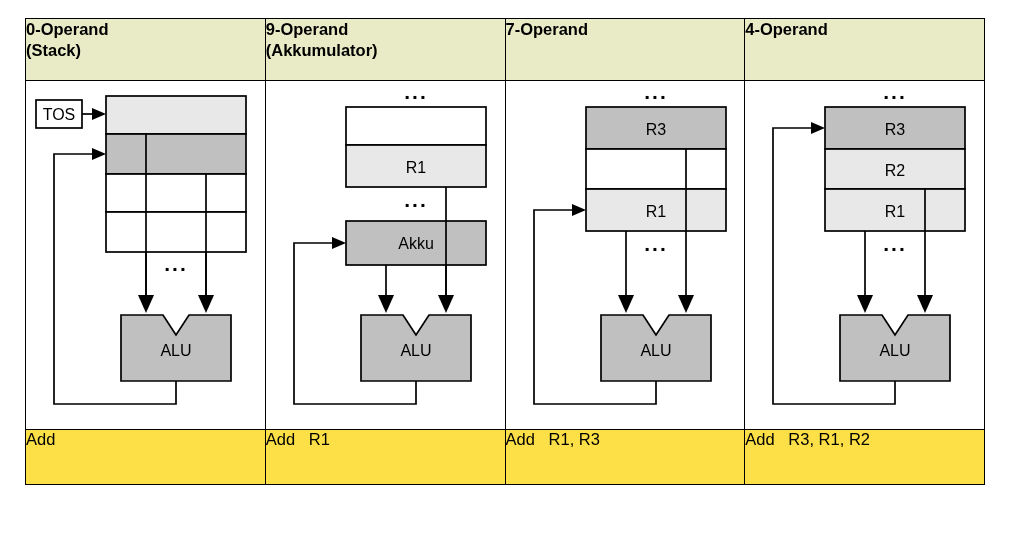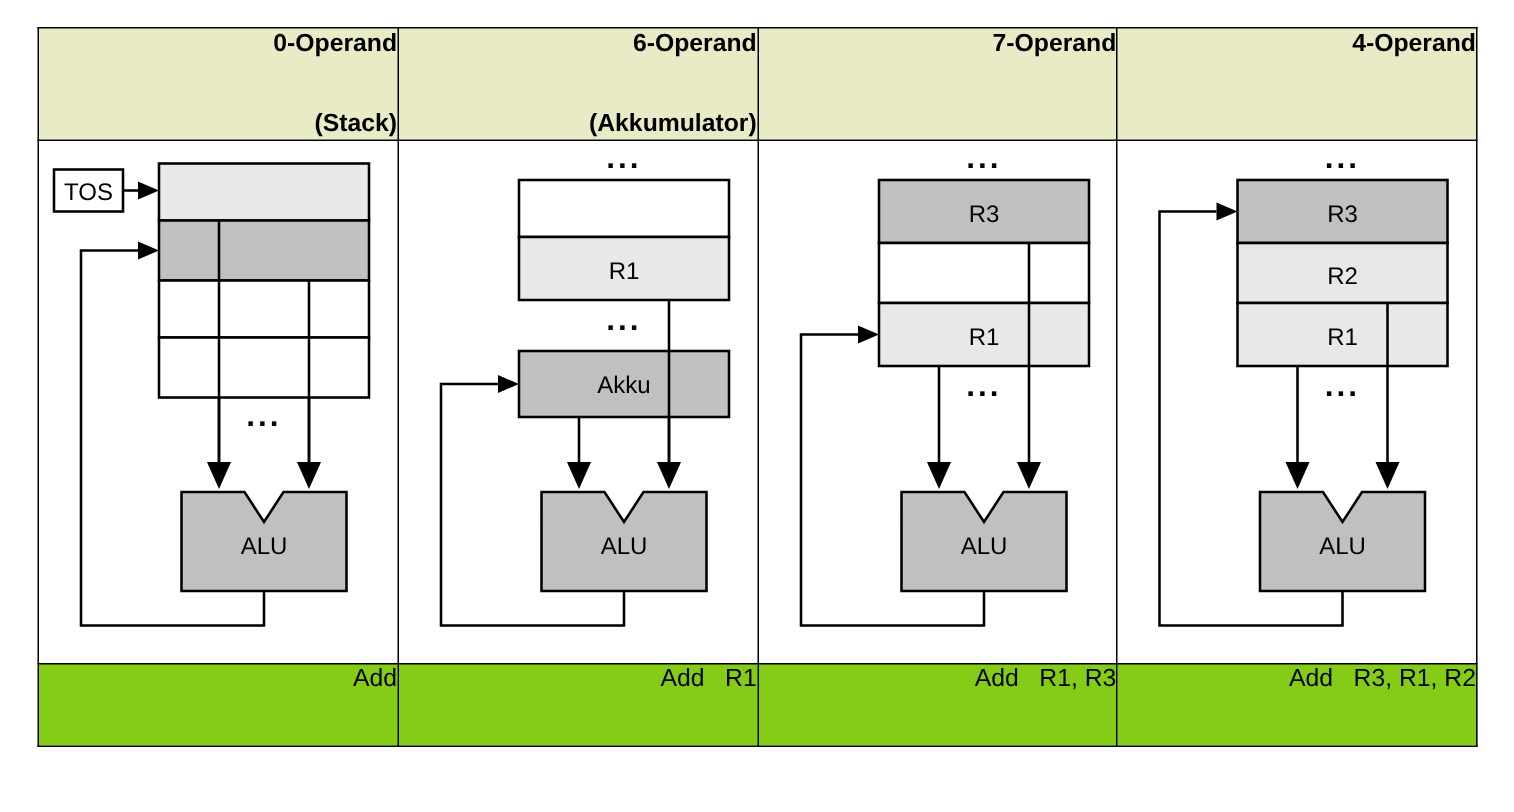--- a/index.html
+++ b/index.html
@@ -10,45 +10,44 @@
     overflow:hidden;
   }
   #root{position:relative;width:1009px;height:541px;}
 
   table.matrix{
     position:absolute;
     left:25px;top:18px;
     width:960px;height:444px;
     border-collapse:collapse;
     table-layout:fixed;
-    text-align:right;
   }
   table.matrix td{
     border:1.6px solid #000;
     padding:0;
     vertical-align:top;
   }
   td.head{
     background:#e9ebc6;
     font-weight:bold;
     font-size:16.5px;
     color:#000;
     padding:9px 0 9px 17px;
     height:61px;
     line-height:1.26;
     vertical-align:top;
   }
-  td.head .l2{display:block;margin-top:32px;}
+  td.head .l2{display:block;}
   td.body{
     background:#ffffff;
     height:348px;
     padding:0;
   }
   td.foot{
-    background:#84cc16;
+    background:#fde047;
     font-size:16.5px;
     color:#000;
     padding:0 0 0 17px;
     height:54px;
     vertical-align:middle;
     white-space:pre;
   }
   .cellwrap{position:relative;width:100%;height:348px;}
   .cellwrap svg{position:absolute;left:0;top:0;display:block;}
 </style>
@@ -58,21 +57,21 @@
 <div id="root">
 
   <table class="matrix">
     <tbody>
         <tr>
       <td class="head">
         <span>0-Operand</span>
         <span class="l2">(Stack)</span>
       </td>
       <td class="head">
-        <span>6-Operand</span>
+        <span>9-Operand</span>
         <span class="l2">(Akkumulator)</span>
       </td>
       <td class="head">
         <span>7-Operand</span>
         <span class="l2"></span>
       </td>
       <td class="head">
         <span>4-Operand</span>
         <span class="l2"></span>
       </td>

